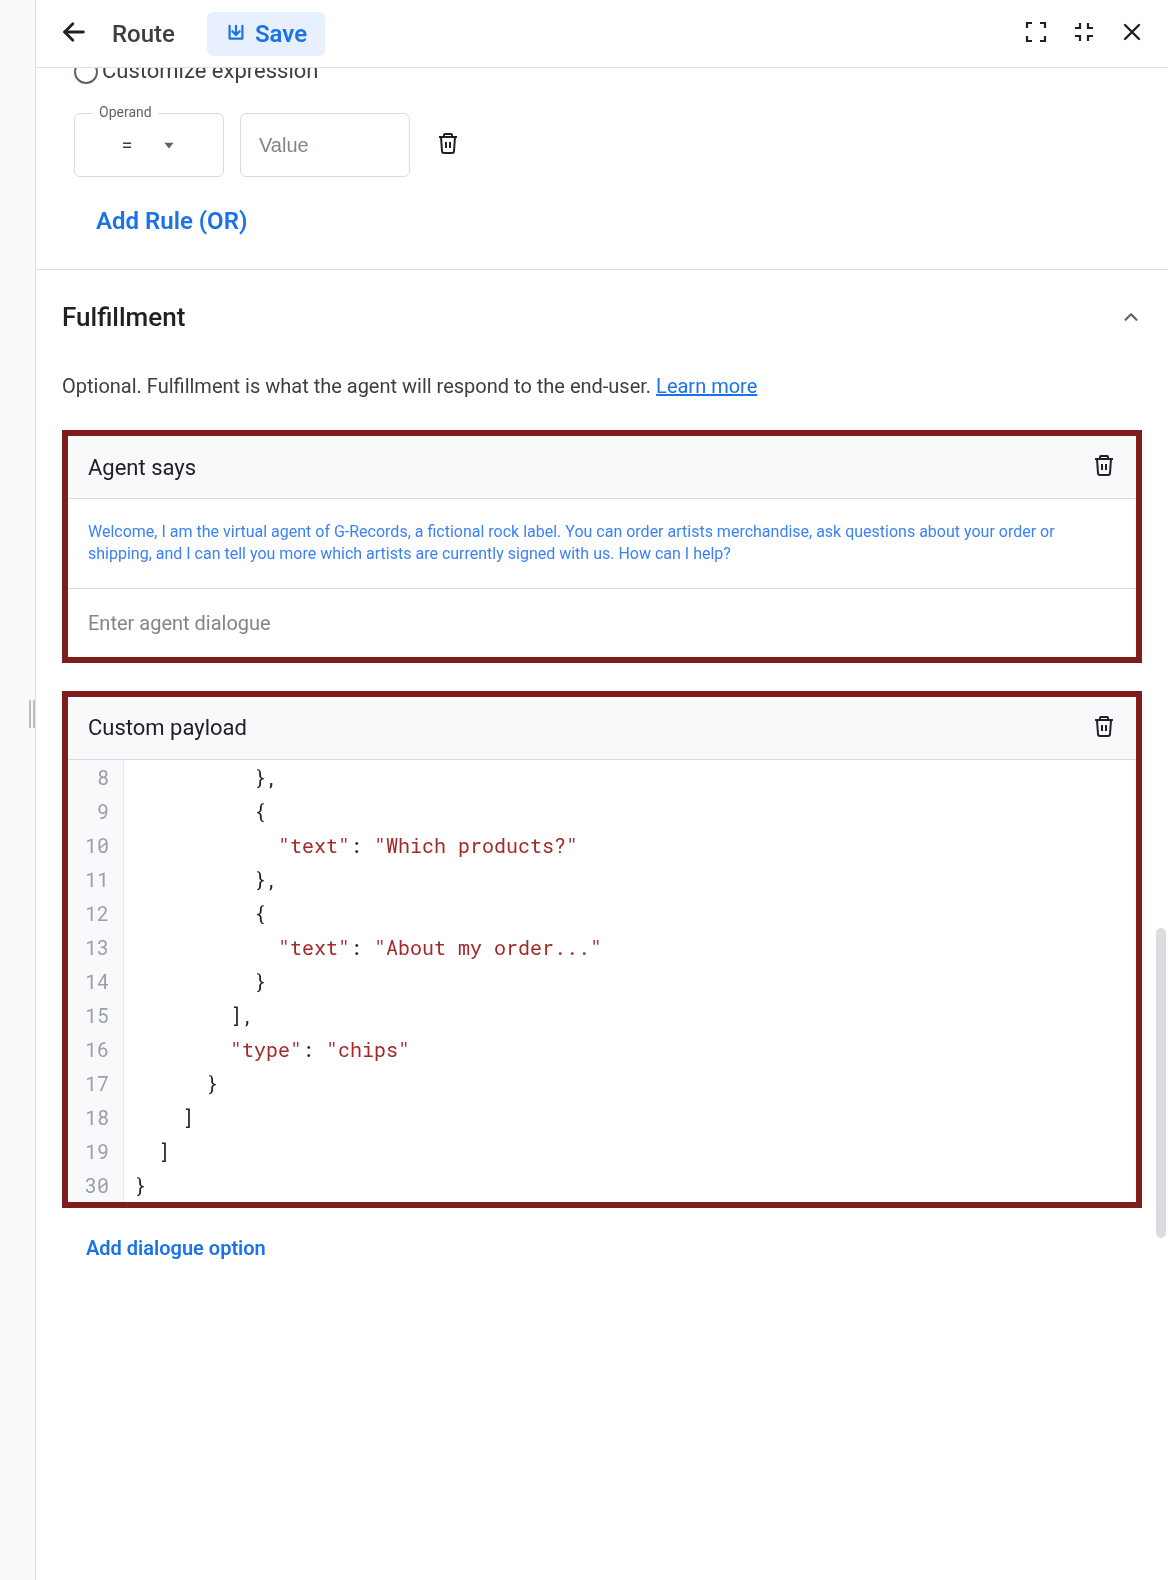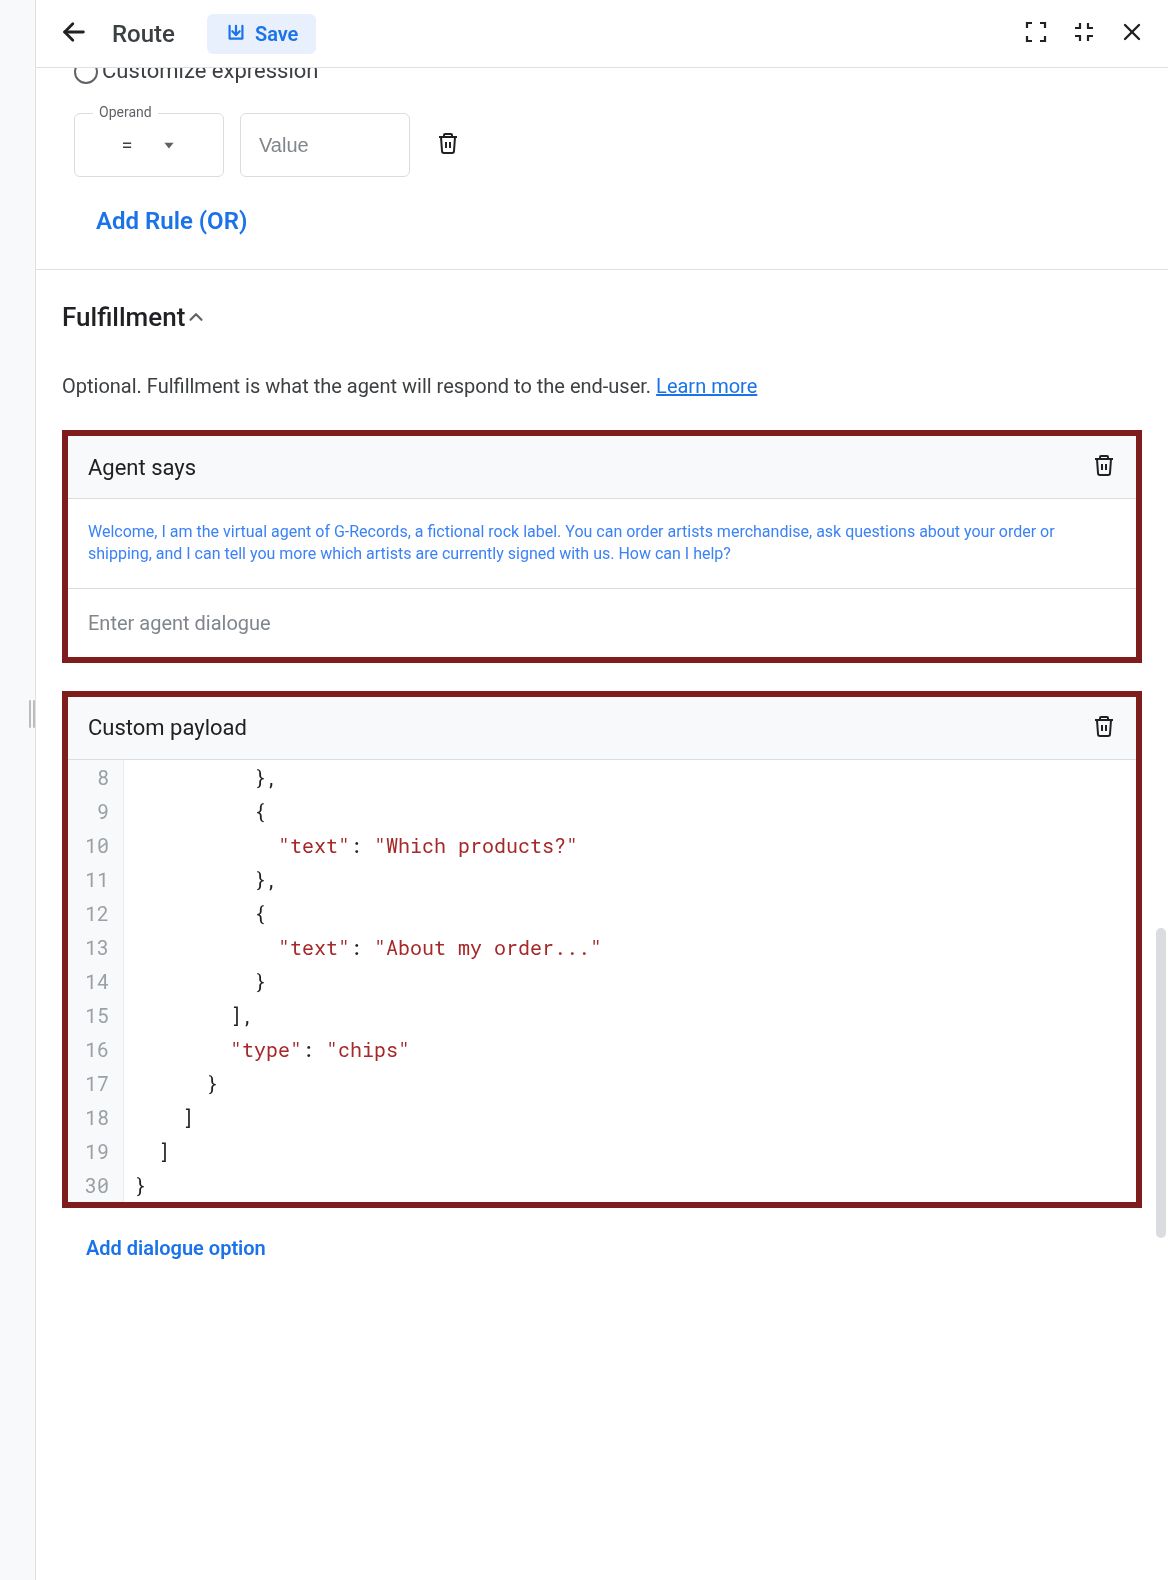--- a/index.html
+++ b/index.html
@@ -58,21 +58,21 @@
     font-weight: 500;
     color: #3c4043;
   }
   .save-btn {
     display: inline-flex;
     align-items: center;
     gap: 8px;
     background: #e8f0fe;
     color: #1a73e8;
     font-weight: 600;
-    font-size: 20px;
+    font-size: 24px;
     padding: 8px 18px;
     border-radius: 6px;
     margin-left: 8px;
     cursor: pointer;
   }
   .header-spacer { flex: 1; }
   .header-icons {
     display: flex;
     gap: 24px;
     align-items: center;
@@ -176,21 +176,21 @@
   .section-divider {
     height: 0;
     border-top: 1px solid #e0e0e0;
     margin-left: -26px;
     margin-right: -26px;
     margin-bottom: 32px;
   }
   .section-head {
     display: flex;
     align-items: center;
-    justify-content: flex-start;
+    justify-content: space-between;
     margin-bottom: 40px;
   }
   .section-title {
     font-size: 26px;
     font-weight: 500;
     color: #202124;
   }
   .section-desc {
     font-size: 20px;
     color: #3c4043;

